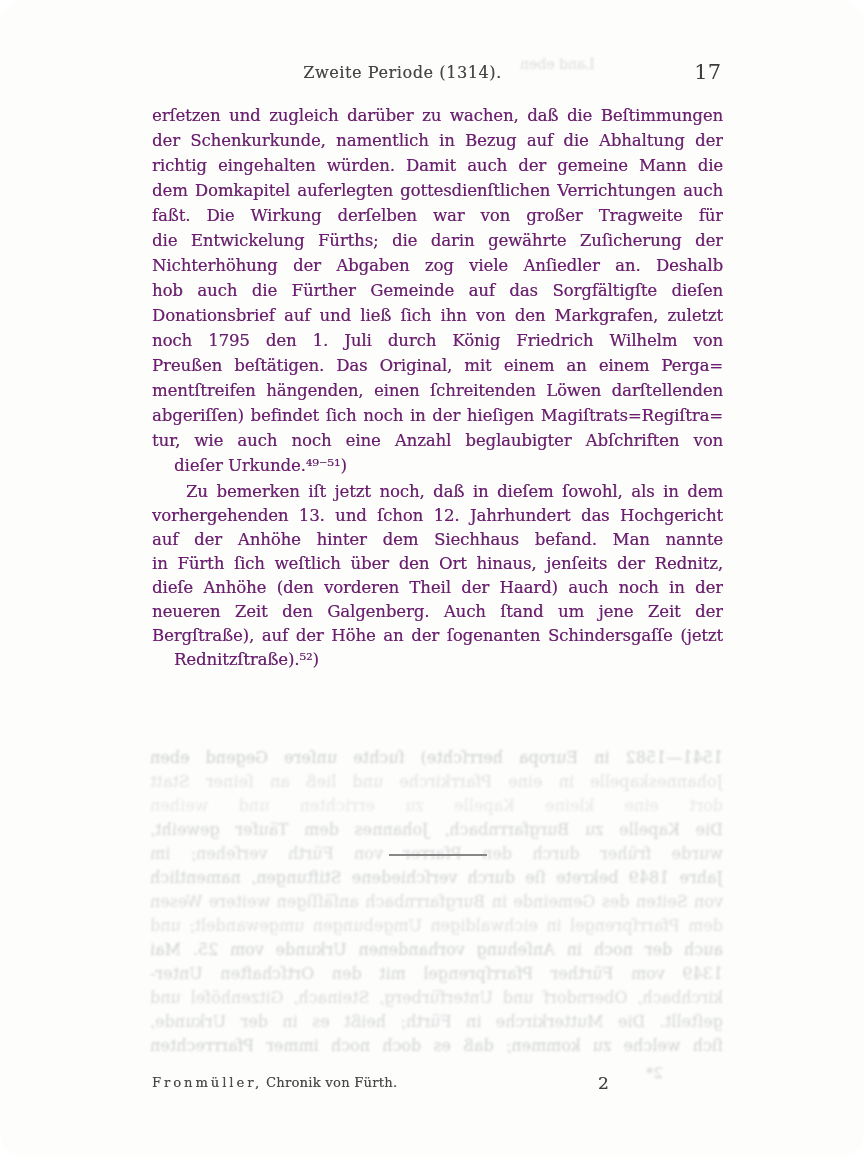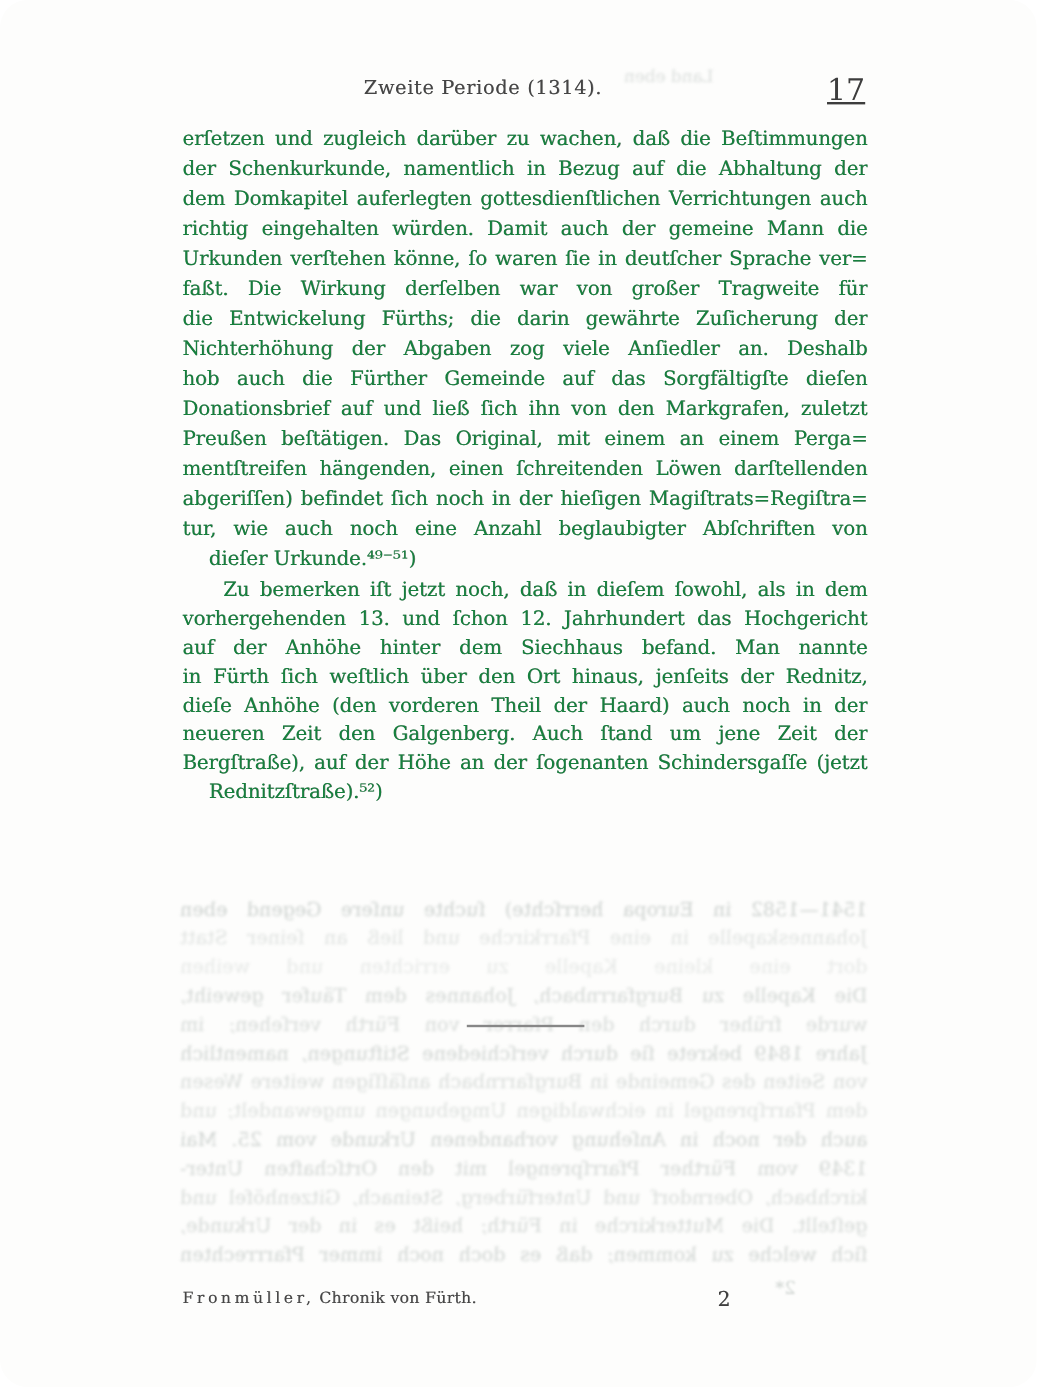--- a/index.html
+++ b/index.html
@@ -23,30 +23,29 @@
     left: 0; right: 70px;
     text-align: center;
     font-size: 16px;
     letter-spacing: 0.6px;
     color: #454545;
     text-shadow: 0.3px 0 0 rgba(70,70,70,0.55);
   }
   .page-number {
     position: absolute;
     right: 2px; top: -3px;
-    font-size: 25px;
+    font-size: 21px;
     color: #3d3d3d;
-    text-decoration: underline;
   }
   
   .body-block {
     position: absolute;
     top: 103px; left: 152px;
     width: 571px;
-    color: #15803d;
+    color: #701a75;
     font-size: 16.5px;
     letter-spacing: -0.1px;
     text-shadow: 0.35px 0 0 rgba(62,62,62,0.6);
   }
   .line {
     height: 25px;
     line-height: 25px;
     overflow: hidden;
     text-align: justify;
     text-align-last: justify;
@@ -142,28 +141,28 @@
 
   <div class="header-row">
     <div class="running-title">Zweite Periode (1314).</div>
     <div class="page-number">17</div>
   </div>
 
   <div class="body-block">
     <div class="para">
       <div class="line">erſetzen und zugleich darüber zu wachen, daß die Beſtimmungen</div>
       <div class="line">der Schenkurkunde, namentlich in Bezug auf die Abhaltung der</div>
+      <div class="line">richtig eingehalten würden.  Damit auch der gemeine Mann die</div>
       <div class="line">dem Domkapitel auferlegten gottesdienſtlichen Verrichtungen auch</div>
-      <div class="line">richtig eingehalten würden.  Damit auch der gemeine Mann die</div>
-      <div class="line">Urkunden verſtehen könne, ſo waren ſie in deutſcher Sprache ver=</div>
       <div class="line">faßt.  Die Wirkung derſelben war von großer Tragweite für</div>
       <div class="line">die Entwickelung Fürths; die darin gewährte Zuſicherung der</div>
       <div class="line">Nichterhöhung der Abgaben zog viele Anſiedler an.  Deshalb</div>
       <div class="line">hob auch die Fürther Gemeinde auf das Sorgfältigſte dieſen</div>
       <div class="line">Donationsbrief auf und ließ ſich ihn von den Markgrafen, zuletzt</div>
+      <div class="line">noch 1795 den 1. Juli durch König Friedrich Wilhelm von</div>
       <div class="line">Preußen beſtätigen.  Das Original, mit einem an einem Perga=</div>
       <div class="line">mentſtreifen hängenden, einen ſchreitenden Löwen darſtellenden</div>
       <div class="line">abgeriſſen) befindet ſich noch in der hieſigen Magiſtrats=Regiſtra=</div>
       <div class="line">tur, wie auch noch eine Anzahl beglaubigter Abſchriften von</div>
       <div class="line last">dieſer Urkunde.⁴⁹⁻⁵¹)</div>
     </div>
     <div class="para para2">
       <div class="line indent">Zu bemerken iſt jetzt noch, daß in dieſem ſowohl, als in dem</div>
       <div class="line">vorhergehenden 13. und ſchon 12. Jahrhundert das Hochgericht</div>
       <div class="line">auf der Anhöhe hinter dem Siechhaus befand.  Man nannte</div>

